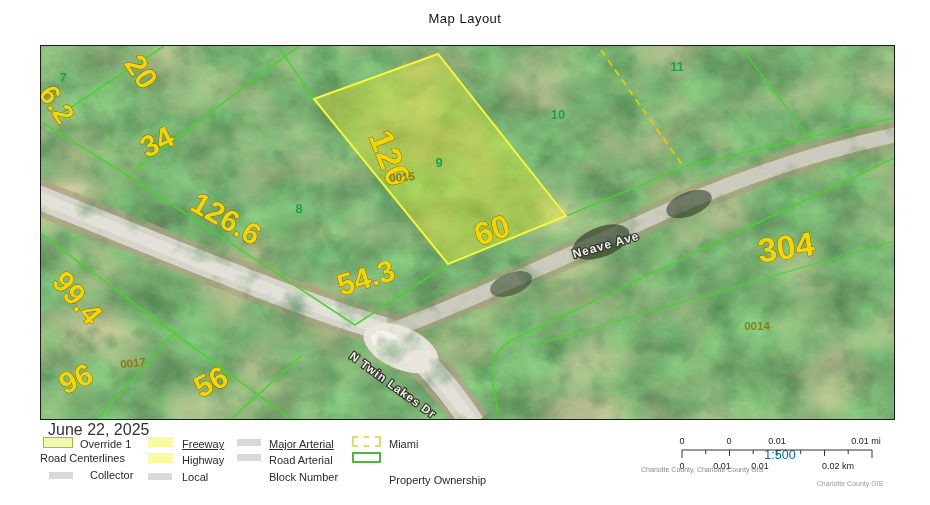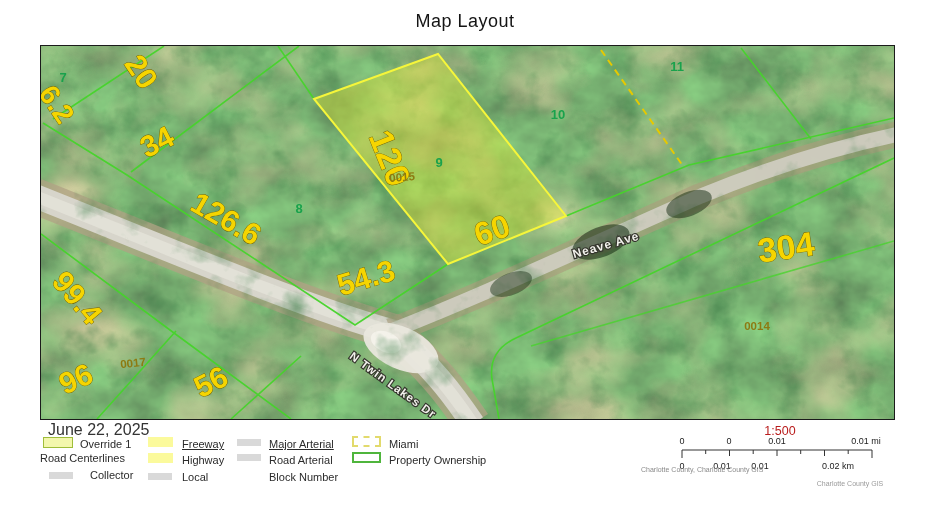--- a/index.html
+++ b/index.html
@@ -1,41 +1,41 @@
 <!DOCTYPE html>
 <html><head>
 <meta charset="utf-8">
 <style>
   html,body{margin:0;padding:0;background:#fff;}
   .page{position:relative;width:930px;height:505px;background:#ffffff;overflow:hidden;
         font-family:"Liberation Sans",sans-serif;color:#222;}
   .title{position:absolute;left:0;top:11px;width:930px;text-align:center;
-         font-size:18px;color:#141414;letter-spacing:0.5px;}
+         font-size:13px;color:#141414;letter-spacing:0.5px;}
   .map-frame{position:absolute;left:40px;top:45px;width:853px;height:373px;
              border:1px solid #1b1b1b;box-sizing:content-box;background:#4d6a3c;}
   .map-frame svg{display:block;}
   .watermark{position:absolute;left:5px;top:244px;font-size:13px;letter-spacing:0.5px;
              color:rgba(165,165,165,0.85);z-index:5;white-space:nowrap;}
   
   .legend-date{position:absolute;left:48px;top:421px;font-size:16px;color:#333;}
   .lg-label{position:absolute;font-size:11px;color:#2b2b2b;white-space:nowrap;}
   .sw{position:absolute;box-sizing:border-box;}
   .sw-override{left:43px;top:437px;width:30px;height:11px;background:#f3f7ad;border:1px solid #9fbe3a;}
   .sw-freeway{left:148px;top:437px;width:25px;height:10px;background:#fbfa9c;}
   .sw-highway{left:148px;top:453px;width:25px;height:10px;background:#fbfa9c;}
   .sw-gray{background:#d9d9d9;height:7px;width:24px;}
   .sw-collector{left:49px;top:472px;}
   .sw-local{left:148px;top:473px;}
   .sw-major{left:237px;top:439px;}
   .sw-minor{left:237px;top:454px;}
   .sw-lots{left:352px;top:436px;width:29px;height:11px;border:2px dashed #e2da6c;background:transparent;}
   .sw-ownership{left:352px;top:452px;width:29px;height:11px;border:2px solid #4fb53c;background:#fff;}
   
-  .scale-ratio{position:absolute;left:740px;top:424px;width:80px;text-align:center;
-               font-size:12.5px;color:#b91c1c;}
+  .scale-ratio{position:absolute;left:740px;top:448px;width:80px;text-align:center;
+               font-size:12.5px;color:#0369a1;}
   .tick{position:absolute;font-size:9px;color:#222;transform:translateX(-50%);white-space:nowrap;}
   .attrib{position:absolute;left:641px;top:466px;font-size:7px;color:#8a8a8a;}
   .credit{position:absolute;left:800px;top:480px;width:100px;text-align:center;font-size:7px;color:#9a9a9a;}
 </style>
 </head>
 <body>
 
 <div class="page">
 
   <div class="title">Map Layout</div>
@@ -157,21 +157,21 @@
 
   <span class="sw sw-gray sw-minor"></span>
   <span class="lg-label" style="left:269px;top:454px;">Road Arterial</span>
 
   <span class="lg-label" style="left:269px;top:471px;">Block Number</span>
 
   <span class="sw sw-lots"></span>
   <span class="lg-label" style="left:389px;top:438px;">Miami</span>
 
   <span class="sw sw-ownership"></span>
-  <span class="lg-label" style="left:389px;top:454px;">Property Ownership</span>
+  <span class="lg-label" style="left:389px;top:474px;">Property Ownership</span>
 
   <div class="scale-ratio">1:500</div>
 
   <span class="tick" style="left:682px;top:436px;">0</span>
   <span class="tick" style="left:729px;top:436px;">0</span>
   <span class="tick" style="left:777px;top:436px;">0.01</span>
   <span class="tick" style="left:866px;top:436px;">0.01 mi</span>
 
   <svg style="position:absolute;left:675px;top:448px;" width="210" height="12">
     <line x1="7" y1="2" x2="197" y2="2" stroke="#333" stroke-width="1"></line>

